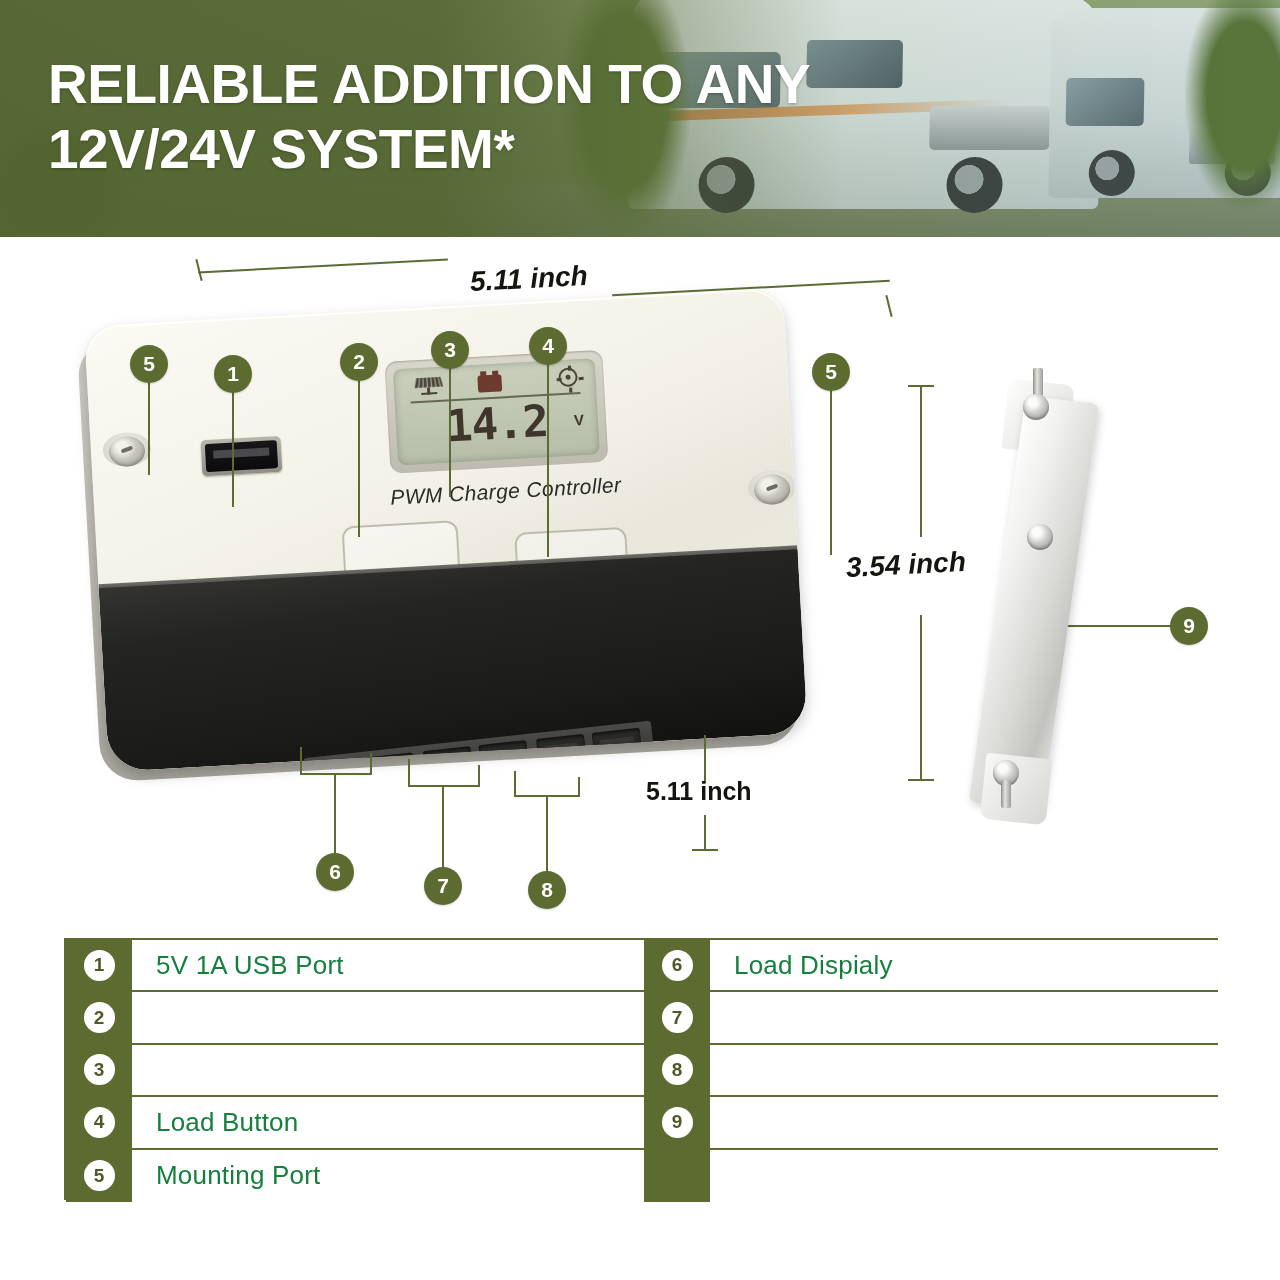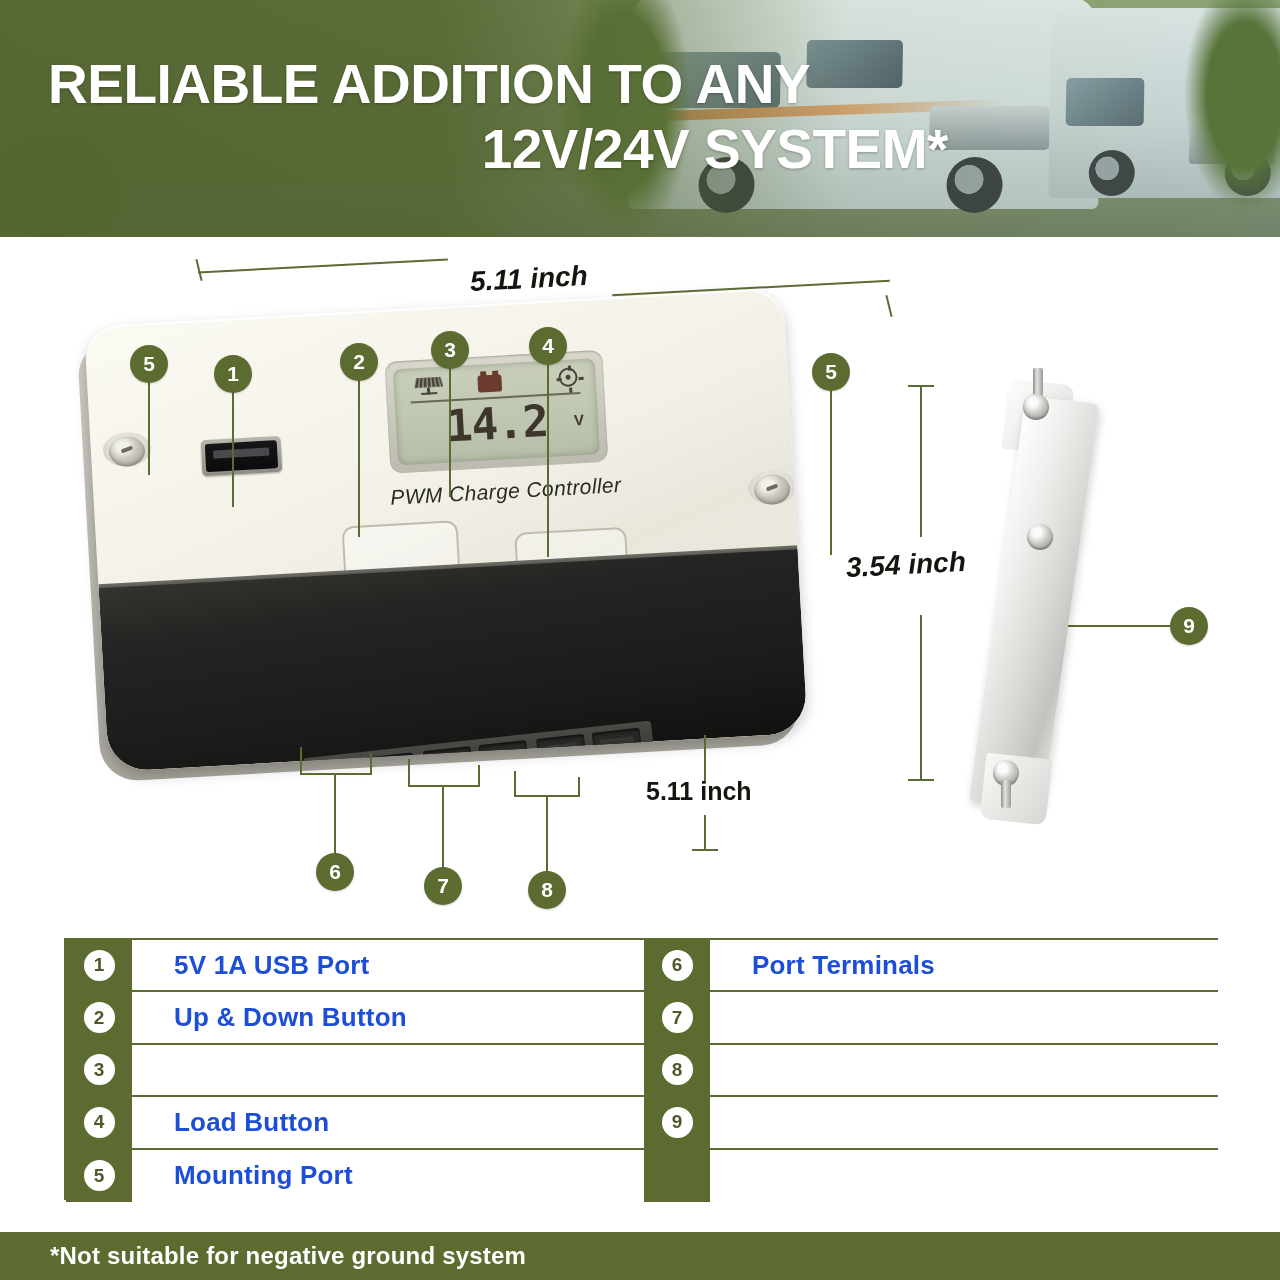--- a/index.html
+++ b/index.html
@@ -49,21 +49,21 @@
   .tree-b{position:absolute;left:1185px;top:-20px;width:120px;height:230px;
       background:radial-gradient(ellipse at 50% 50%,#55702f 0 45%,rgba(85,112,47,0) 72%);}
   .tree-c{position:absolute;left:-20px;top:120px;width:150px;height:140px;
       background:radial-gradient(ellipse at 50% 50%,#4f6a31 0 45%,rgba(79,106,49,0) 72%);}
   .hero-tint{position:absolute;inset:0;
       background:linear-gradient(90deg,rgba(83,100,48,.93) 0%,rgba(83,100,48,.88) 34%,
       rgba(83,100,48,.42) 52%,rgba(83,100,48,.10) 66%,rgba(120,160,170,.10) 100%);}
   .hero-title{position:absolute;left:48px;top:52px;width:900px;
       color:#ffffff;font-weight:bold;font-size:55px;line-height:1.18;
       letter-spacing:-0.5px;text-shadow:0 1px 3px rgba(0,0,0,.28);}
-  .hero-title .l2{display:block;text-align:right;}
+  .hero-title .l2{display:block;}
 
   
   .stage{position:absolute;left:0;top:237px;width:1280px;height:680px;}
 
   
   .ctrl{position:absolute;left:82px;top:60px;width:720px;height:470px;
       transform:rotate(-3.2deg);}
   .ctrl-shadow{position:absolute;left:20px;top:392px;width:690px;height:46px;
       background:radial-gradient(ellipse at 50% 50%,rgba(90,90,90,.30) 0 45%,rgba(255,255,255,0) 78%);
       filter:blur(3px);}
@@ -210,21 +210,21 @@
   .lcol.b{left:578px;width:574px;}
   .lrow{position:relative;height:52.4px;display:flex;align-items:center;
       border-bottom:2px solid #5c6b30;box-sizing:border-box;background:#ffffff;}
   .lrow:last-child{border-bottom:none;}
   .lnum{width:66px;height:100%;background:#5c6b30;display:flex;
       align-items:center;justify-content:center;flex:0 0 66px;}
   .lnum .circ{width:31px;height:31px;border-radius:50%;background:#ffffff;
       color:#4d5a29;font-size:19px;font-weight:bold;
       display:flex;align-items:center;justify-content:center;}
   .lnum.empty{background:#5c6b30;}
-  .ltext{padding-left:42px;font-size:26px;color:#1d4ed8;font-weight:bold;
+  .ltext{padding-left:24px;font-size:26px;color:#15803d;font-weight:normal;
       letter-spacing:.2px;}
 
   
   .footer{position:absolute;left:0;top:1232px;width:1280px;height:48px;
       background:#5c6b30;display:flex;align-items:center;}
   .footer .ftxt{color:#ffffff;font-size:24px;font-weight:bold;padding-left:50px;letter-spacing:.2px;}
 </style>
 </head>
 <body>
 
@@ -444,21 +444,20 @@
       <div class="lrow">
         <div class="lnum">
           <div class="circ">1</div>
           </div>
         <div class="ltext">5V 1A USB Port</div>
       </div>
       <div class="lrow">
         <div class="lnum">
           <div class="circ">2</div>
           </div>
-        <div class="ltext">Up &amp; Down Button</div>
       </div>
       <div class="lrow">
         <div class="lnum">
           <div class="circ">3</div>
           </div>
       </div>
       <div class="lrow">
         <div class="lnum">
           <div class="circ">4</div>
           </div>
@@ -470,21 +469,21 @@
           </div>
         <div class="ltext">Mounting Port</div>
       </div>
     </div>
 
     <div class="lcol b">
       <div class="lrow">
         <div class="lnum">
           <div class="circ">6</div>
           </div>
-        <div class="ltext">Port Terminals</div>
+        <div class="ltext">Load Dispialy</div>
       </div>
       <div class="lrow">
         <div class="lnum">
           <div class="circ">7</div>
           </div>
       </div>
       <div class="lrow">
         <div class="lnum">
           <div class="circ">8</div>
           </div>
@@ -494,17 +493,14 @@
           <div class="circ">9</div>
           </div>
       </div>
       <div class="lrow">
         <div class="lnum empty"></div>
         <div class="ltext"></div>
       </div>
     </div>
   </div>
 
-  <div class="footer">
-    <div class="ftxt">*Not suitable for negative ground system</div>
-  </div>
 
 </div>
 
 </body></html>

